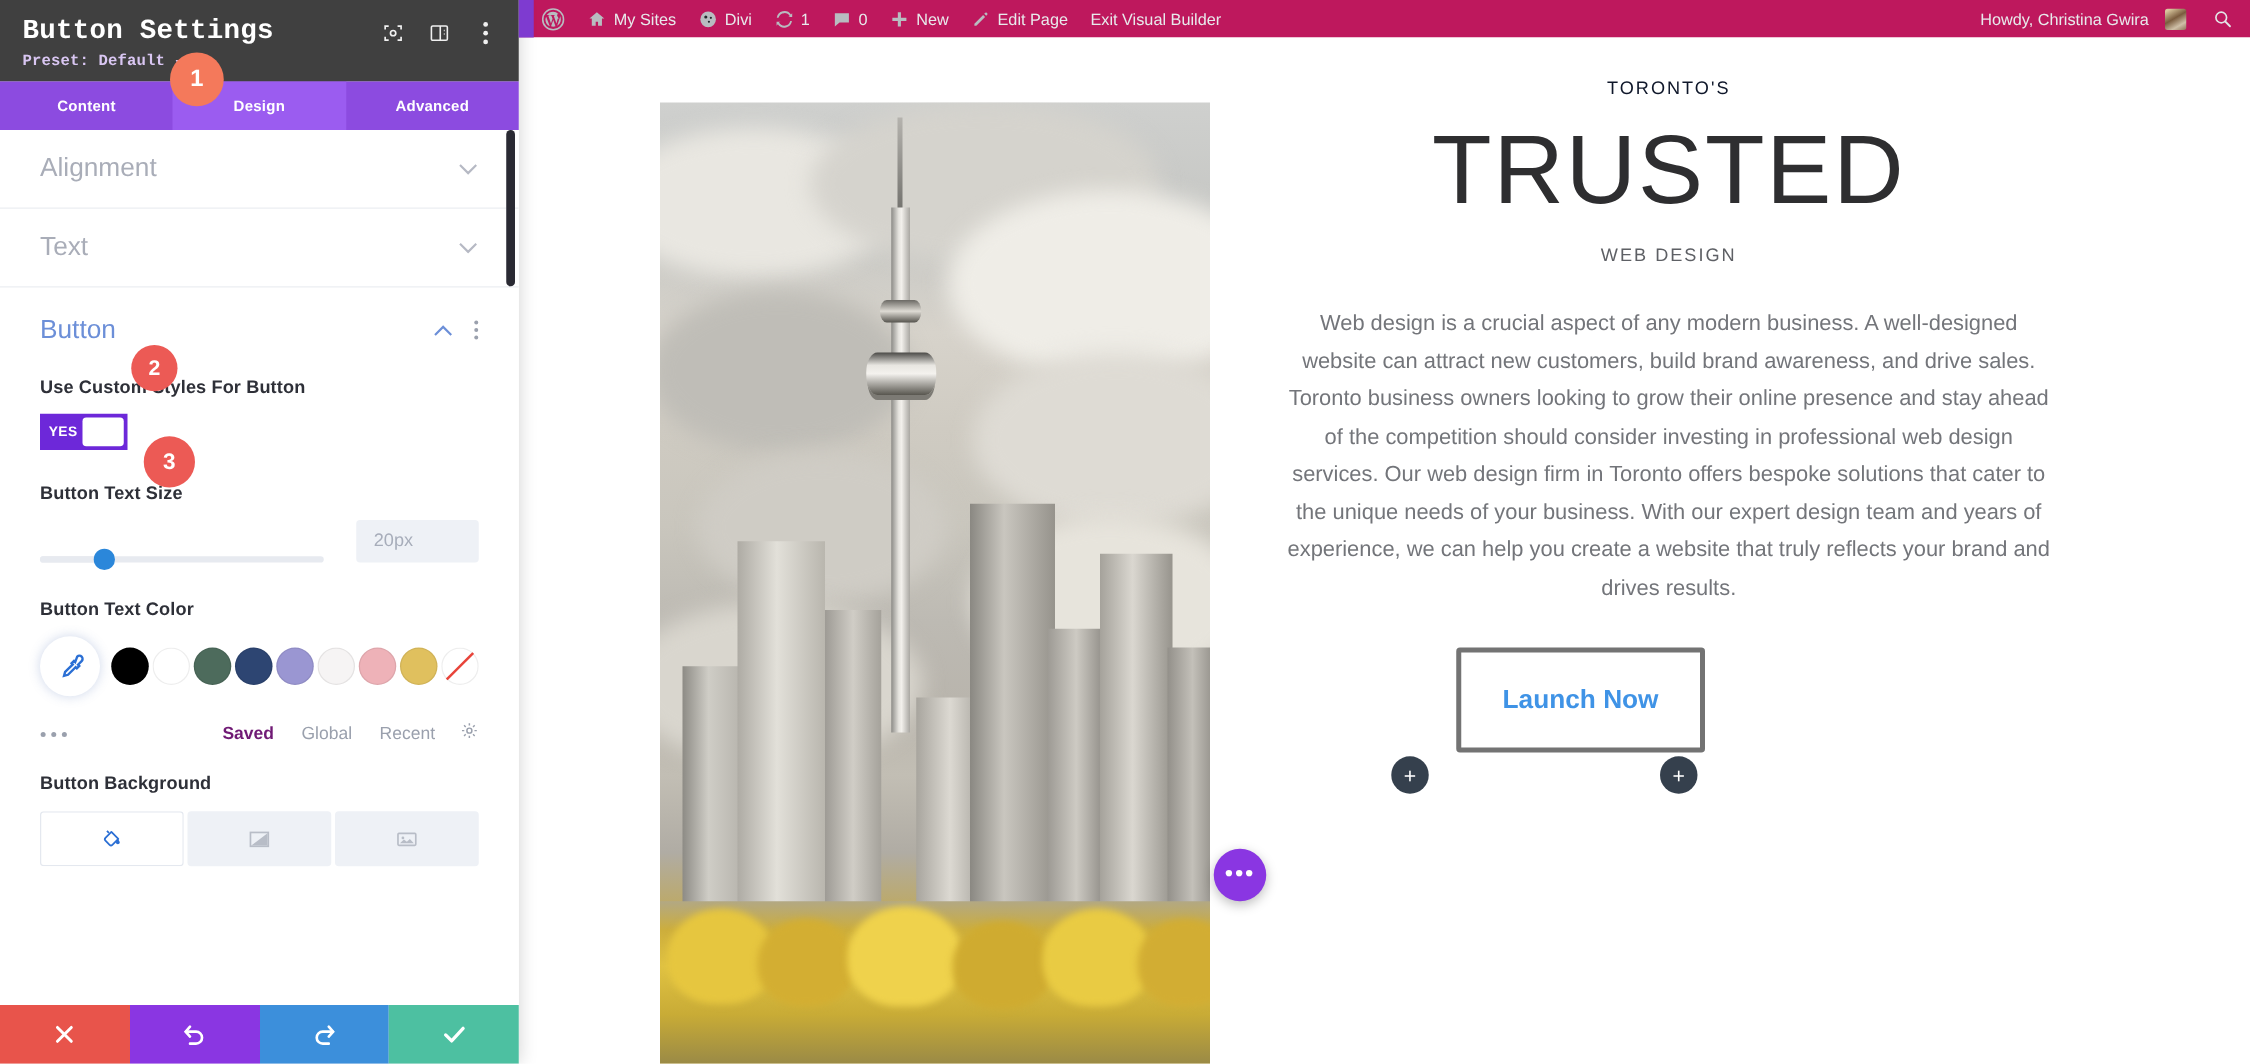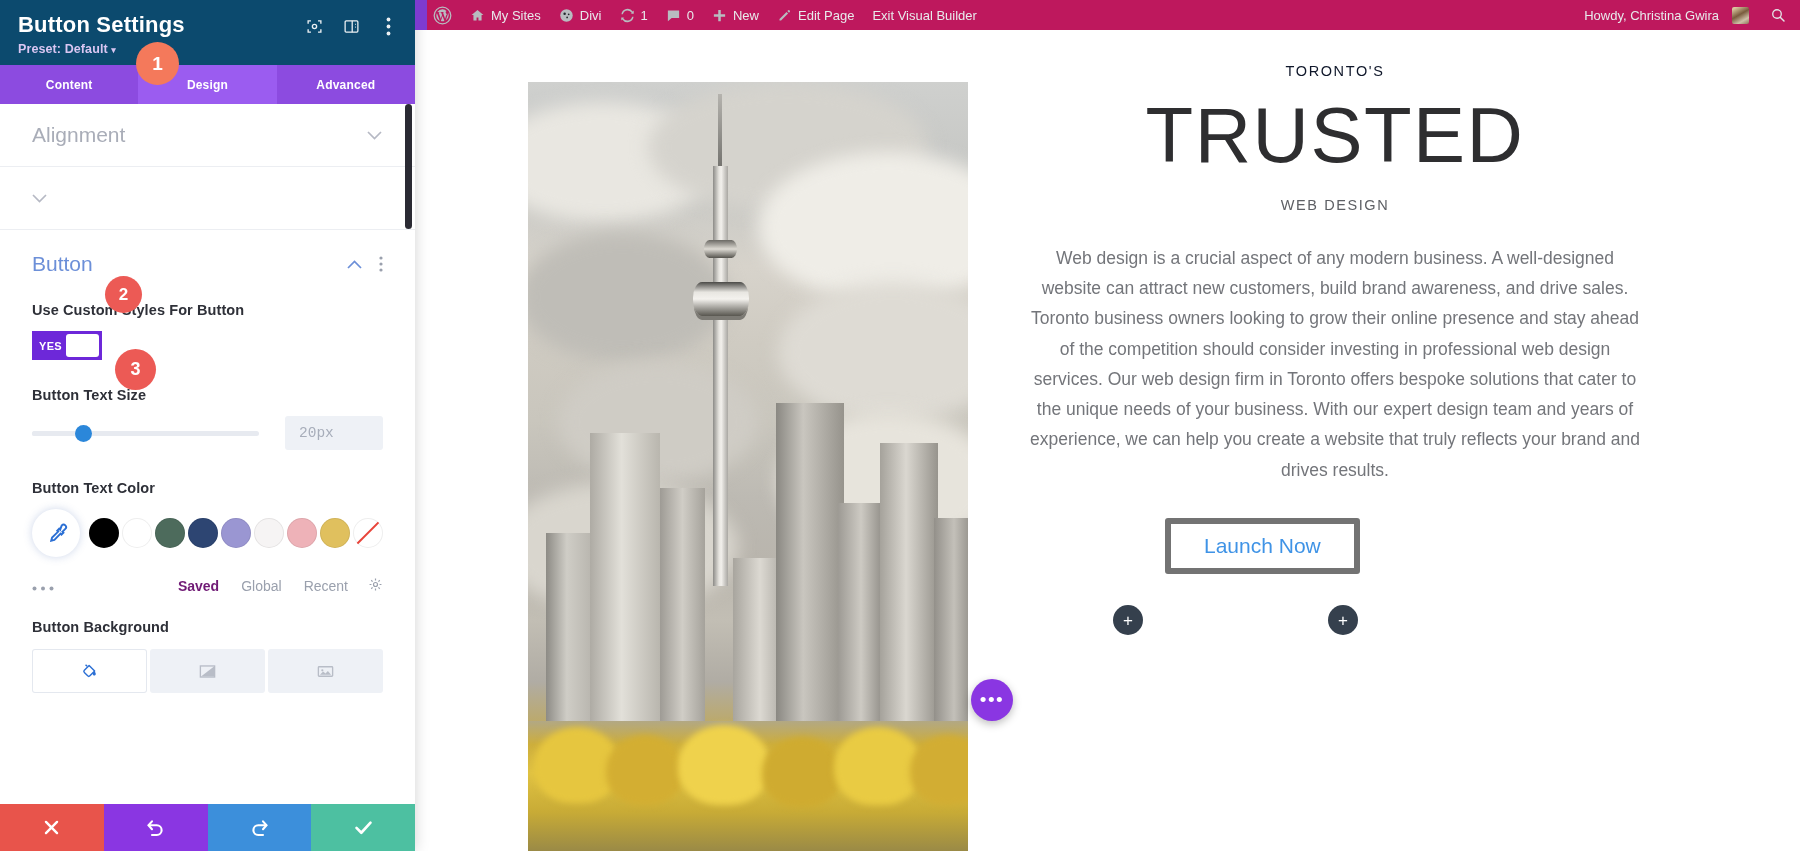--- a/index.html
+++ b/index.html
@@ -13,23 +13,24 @@
   
   #settings-panel {
     position: absolute; left: 0; top: 0;
     width: 415px; height: 851px;
     background: #fff;
     display: flex; flex-direction: column;
     box-shadow: 0 0 14px rgba(0,0,0,.18);
     z-index: 40;
   }
   .panel-header {
-    background: #0c4a6e; color: #fff;
+    background: #404040; color: #fff;
     padding: 12px 18px 9px 18px;
     position: relative;
+    font-family: Liberation Mono, monospace;
   }
   .panel-title-row { display: flex; align-items: flex-start; }
   .panel-title {
     font-size: 22px; font-weight: bold; letter-spacing: .2px;
     line-height: 1.2; flex: 1;
   }
   .header-icons { display: flex; align-items: center; gap: 19px; padding-top: 5px; }
   .hicon { width: 18px; height: 18px; opacity: .92; cursor: pointer;
            display: flex; align-items: center; justify-content: center; }
   .hicon svg { display:block; }
@@ -81,21 +82,21 @@
   .toggle {
     width: 70px; height: 29px; background: #6d28d9; border-radius: 0;
     display: flex; align-items: center; cursor: pointer; padding: 3px;
   }
   .toggle .tg-text {
     color: #fff; font-size: 11px; font-weight: bold; width: 31px;
     text-align: center; letter-spacing: .3px;
   }
   .toggle .tg-knob { width: 33px; height: 23px; background: #fff; border-radius: 3px; }
 
-  .slider-row { display: flex; align-items: center; margin-bottom: 30px; font-family: Liberation Mono, monospace; }
+  .slider-row { display: flex; align-items: flex-end; margin-bottom: 30px; }
   .slider-track {
     flex: 1; height: 5px; background: #e7eaf0; border-radius: 3px;
     position: relative; margin-right: 26px;
   }
   .slider-fill { position: absolute; left:0; top:0; height: 5px; width: 21%; background: #e7eaf0; border-radius: 3px;}
   .slider-knob {
     position: absolute; left: 19%; top: -6px;
     width: 17px; height: 17px; border-radius: 50%; background: #2b87da;
     cursor: pointer;
   }
@@ -230,23 +231,24 @@
   .subeyebrow {
     text-align: center; color: #5e6065; font-size: 14.5px;
     letter-spacing: 1.6px; margin-top: 20px;
   }
   .body-copy {
     text-align: center; color: #73757a; font-size: 17.5px;
     line-height: 1.73; margin-top: 30px; padding: 0 10px;
   }
   .cta {
     margin: 33px auto 0 75px;
-    display: inline-block; border: 6px solid #737373; border-radius: 3px;
-    color: #3f93e6; font-size: 21px; padding: 10px 33px; cursor: pointer;
+    display: inline-block; border: 4px solid #737373; border-radius: 3px;
+    color: #3f93e6; font-size: 21px; padding: 26px 33px; cursor: pointer;
     background: transparent;
+    font-weight: bold;
   }
   .cta-wrap { padding-left: 75px; }
 
   .add-btn {
     position: absolute; width: 30px; height: 30px; border-radius: 50%;
     background: #35404d; color: #fff; display: flex; align-items: center;
     justify-content: center; font-size: 17px; cursor: pointer; line-height: 1;
   }
   .fab {
     position: absolute; left: 556px; top: 649px;
@@ -440,20 +442,21 @@
       <div class="acc-row">
         <div class="acc-label">Alignment</div>
         <span class="chev">
           <svg width="15" height="9" viewBox="0 0 15 9" fill="none" stroke="#b6b9c4" stroke-width="1.7">
               <path d="M1 1l6.5 6.5L14 1"></path>
             </svg>
         </span>
       </div>
 
       <div class="acc-row">
+        <div class="acc-label">Text</div>
         <span class="chev">
           <svg width="15" height="9" viewBox="0 0 15 9" fill="none" stroke="#b6b9c4" stroke-width="1.7">
               <path d="M1 1l6.5 6.5L14 1"></path>
             </svg>
         </span>
       </div>
 
       <div class="section-open">
         <div class="section-head">
           <div class="sh-title">Button</div>

